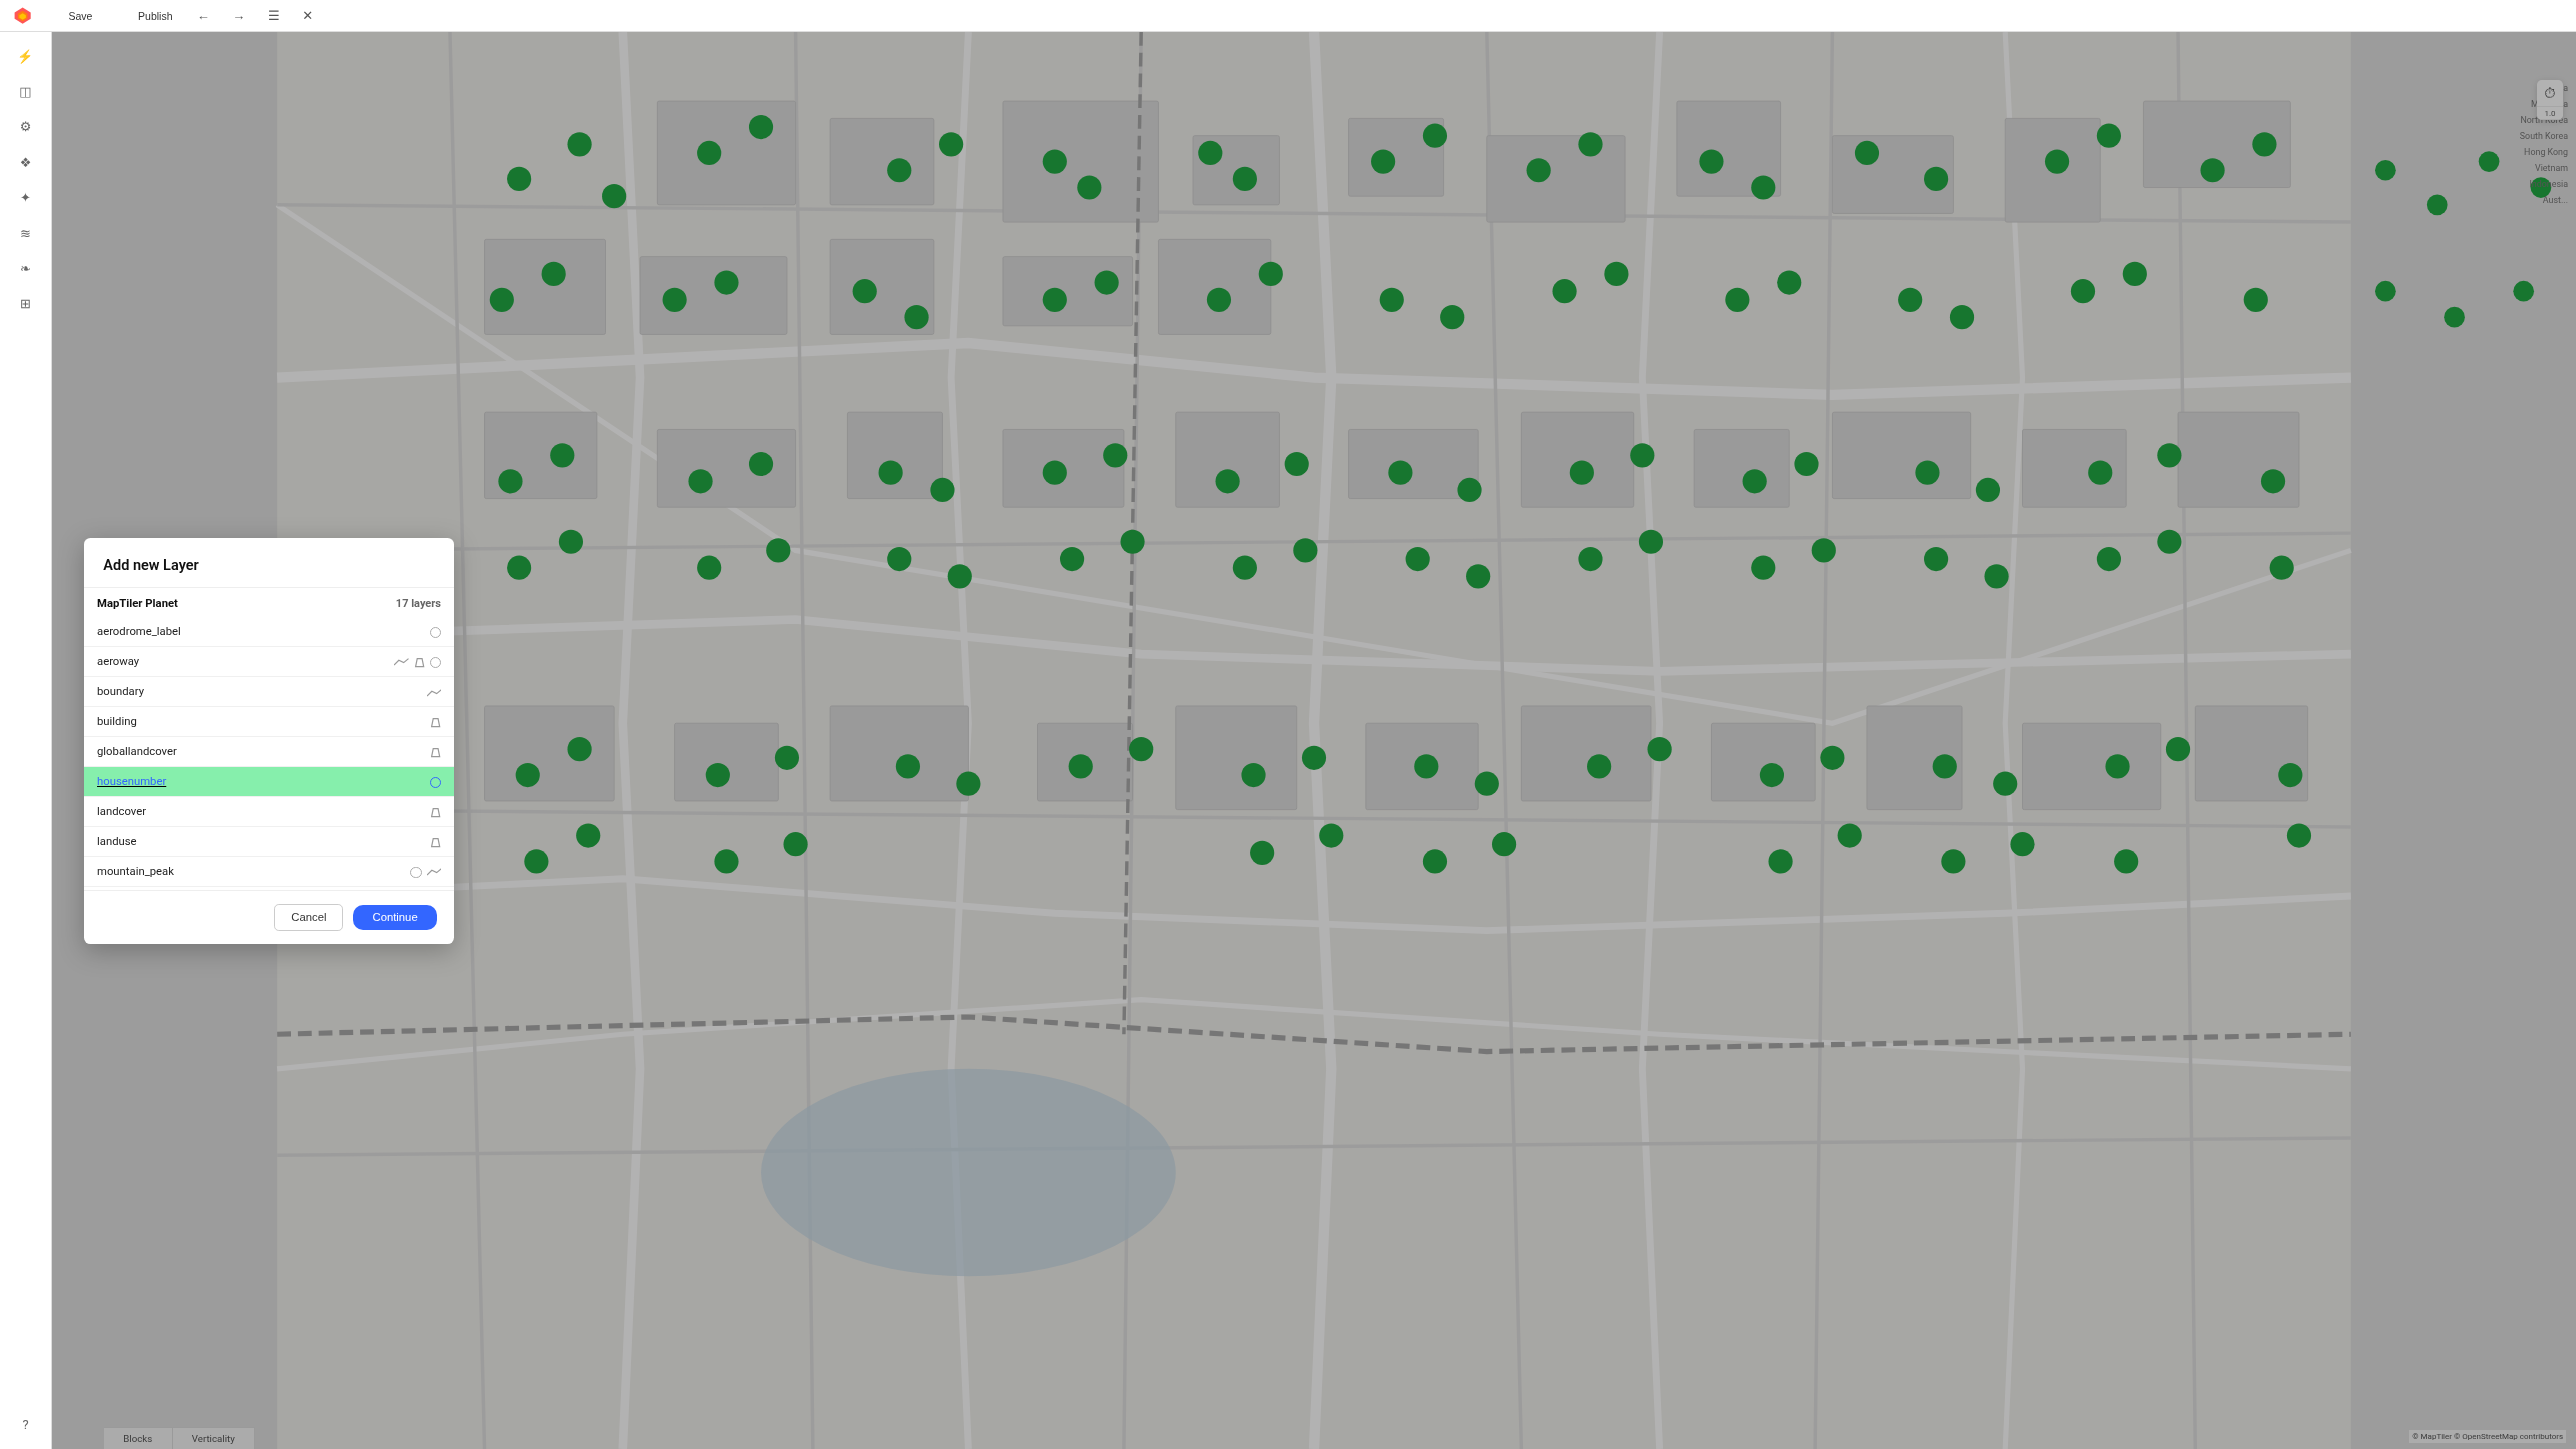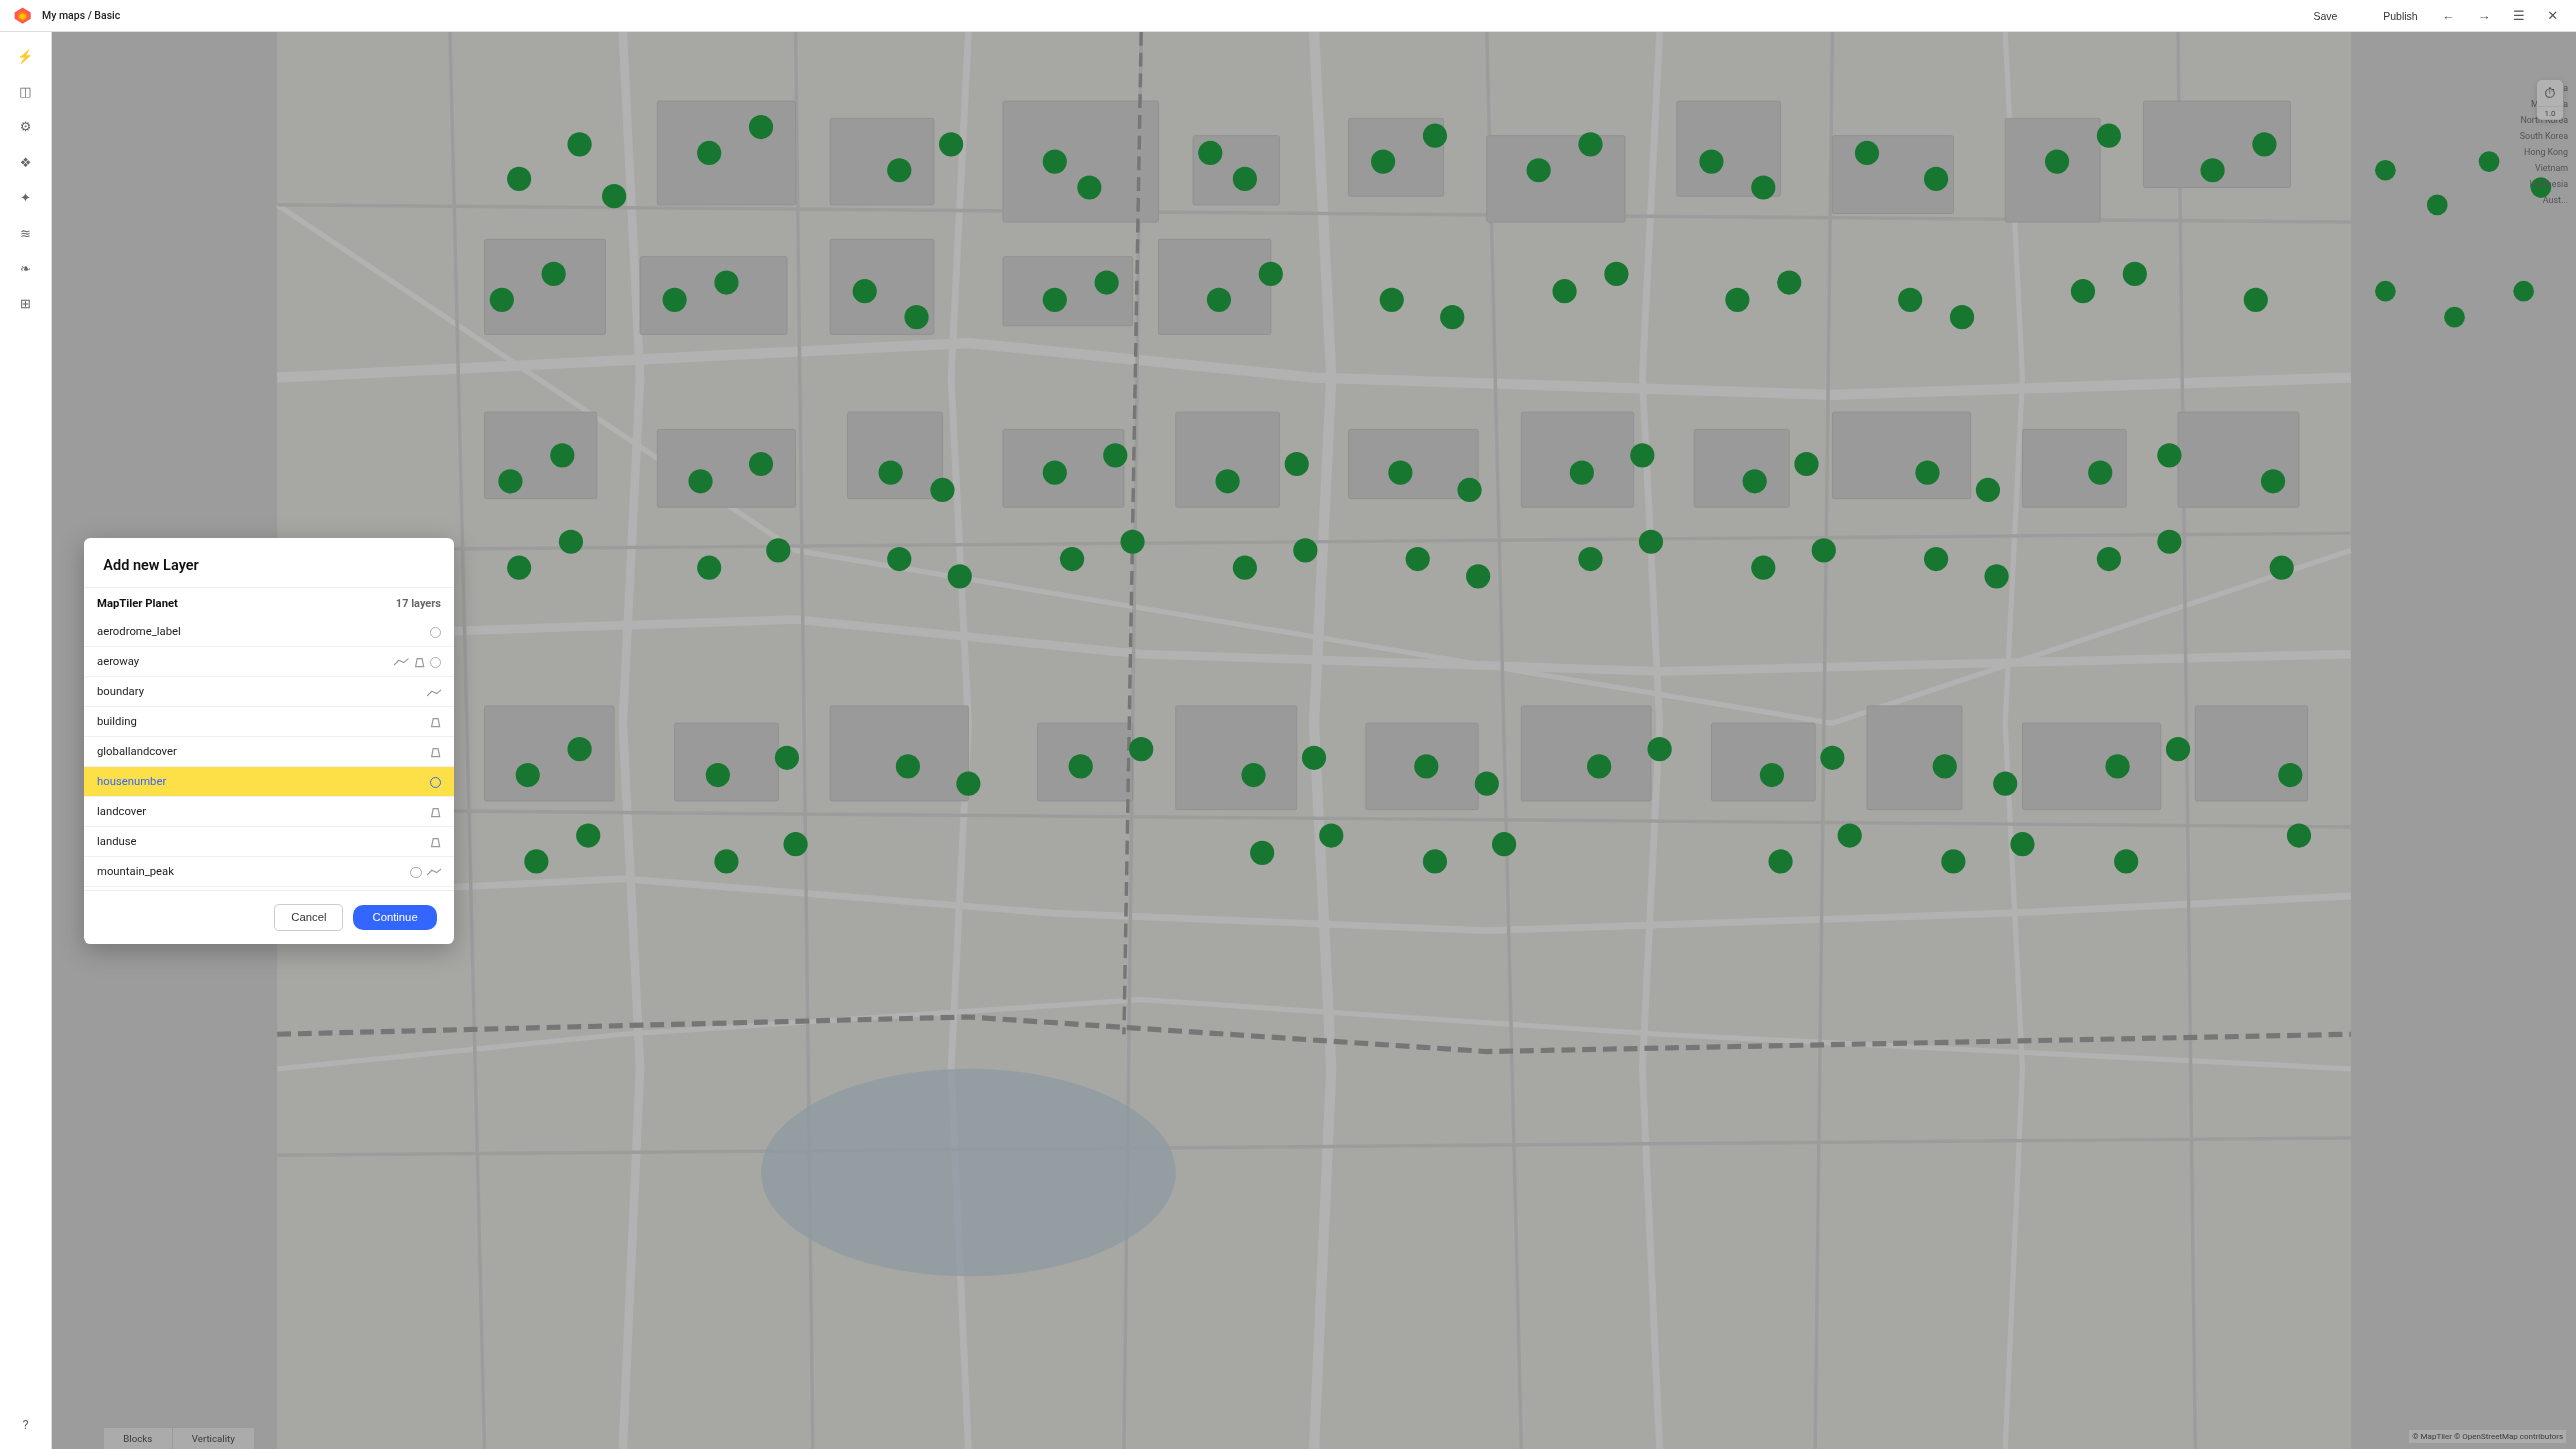--- a/index.html
+++ b/index.html
@@ -159,21 +159,21 @@
     }
 
     .layer-item {
       display: flex;
       align-items: flex-end;
       justify-content: space-between;
       padding: 8px 13px;
       cursor: pointer;
       border-bottom: 0.8px solid #f0f0f0;
     }
-    .layer-item.selected { background: #fde047; }
+    .layer-item.selected { background: #86efac; text-decoration: underline; }
 
     .layer-name {
       font-size: 11.3px;
       color: #222;
     }
     .layer-item.selected .layer-name { color: #3366ff; }
 
     .layer-icons {
       display: flex;
       align-items: center;
@@ -306,23 +306,20 @@
 </head>
 <body>
 
 <div class="topbar">
   <div class="topbar-logo">
     <svg viewBox="0 0 24 24" width="19.3" height="19.3">
       <polygon points="12,2 22,8 22,16 12,22 2,16 2,8" fill="#ff4444" opacity="0.9"></polygon>
       <polygon points="12,6 18,9.5 18,15.5 12,19 6,15.5 6,9.5" fill="#ff8800" opacity="0.8"></polygon>
       <polygon points="12,9 16,11.5 16,14.5 12,17 8,14.5 8,11.5" fill="#ffcc00" opacity="0.9"></polygon>
     </svg>
-  </div>
-  <div class="topbar-breadcrumb">
-    <span>My maps / </span><span>Basic</span>
   </div>
   <div class="topbar-actions">
     <button class="topbar-btn">Save</button>
     <button class="topbar-btn">Publish</button>
     <button class="topbar-icon-btn">←</button>
     <button class="topbar-icon-btn">→</button>
     <button class="topbar-icon-btn">☰</button>
     <button class="topbar-icon-btn">✕</button>
   </div>
 </div>

